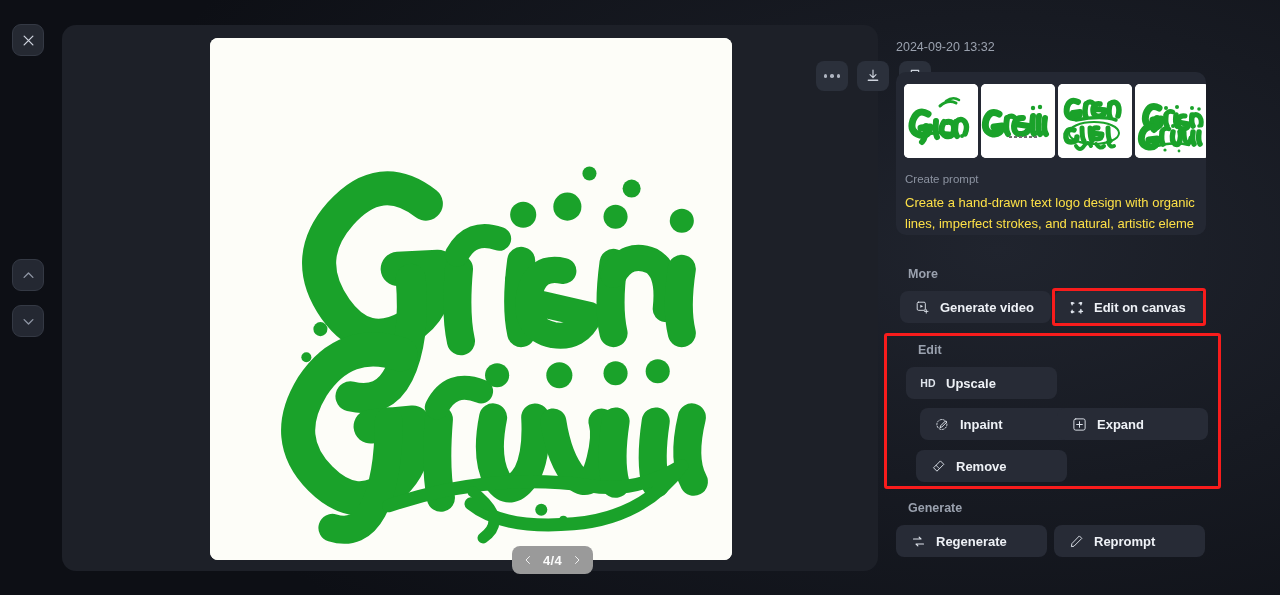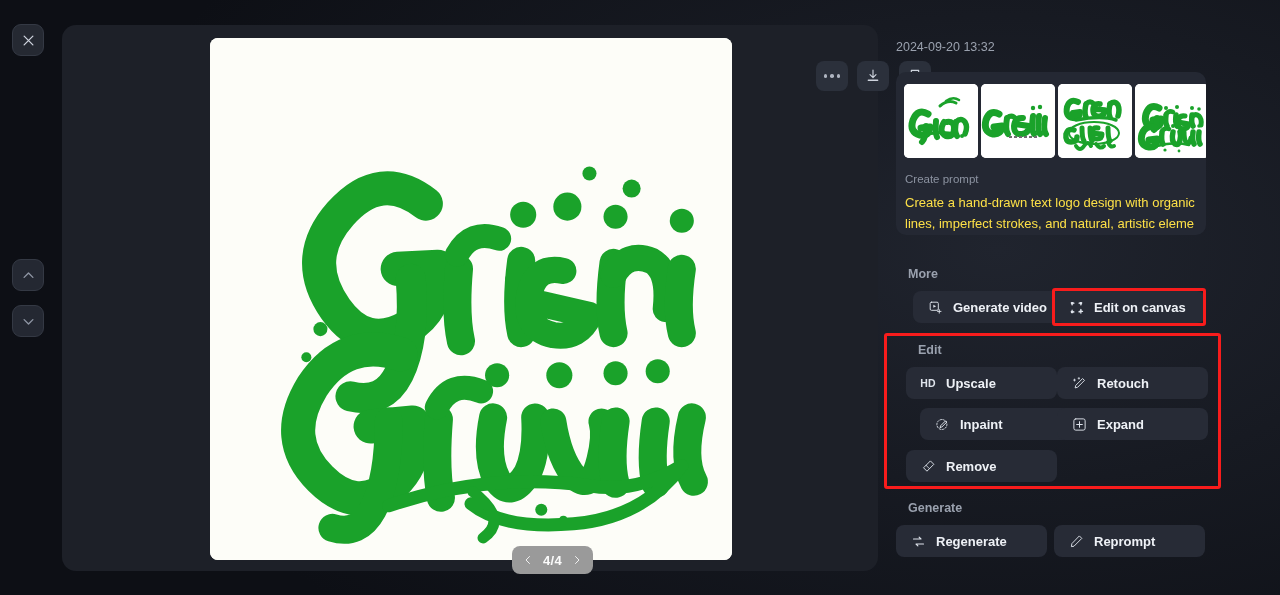--- a/index.html
+++ b/index.html
@@ -119,27 +119,27 @@
     border-radius: 8px;
     display: flex; align-items: center;
     padding-left: 14px; gap: 10px;
     cursor: pointer;
   }
   .act-btn .lbl { color: #eef1f6; font-size: 13px; font-weight: 700; }
   .act-btn .ico { width: 16px; height: 16px; display: flex; align-items: center; justify-content: center; flex: 0 0 16px; }
   .act-btn .ico svg { stroke: #dfe4ec; fill: none; stroke-width: 1.5; stroke-linecap: round; stroke-linejoin: round; }
   .hd-text { color: #dfe4ec; font-size: 10.5px; font-weight: 700; letter-spacing: .2px; }
 
-  #btn-generate-video { left: 17px;   top: 291px; text-align: right; }
+  #btn-generate-video { left: 4px;   top: 291px; text-align: right; }
   #btn-edit-canvas    { left: 158px; top: 291px; }
   #btn-upscale        { left: 10px;  top: 367px; }
   #btn-retouch        { left: 161px; top: 367px; }
   #btn-inpaint        { left: 24px;  top: 408px; }
   #btn-expand         { left: 161px; top: 408px; }
-  #btn-remove         { left: 10px;  top: 450px; }
+  #btn-remove         { left: 20px;  top: 450px; }
   #btn-regenerate     { left: 0;   top: 525px; }
   #btn-reprompt       { left: 158px; top: 525px; }
 
   
   .hl { position: absolute; border: 3px solid #f81c1c; border-radius: 3px; pointer-events: none; }
   #hl-edit-canvas { left: 1052px; top: 288px; width: 154px; height: 38px; }
   #hl-edit-group  { left: 884px;  top: 333px; width: 337px; height: 156px; }
 </style>
 </head>
 <body>
@@ -387,30 +387,20 @@
       <span class="lbl">Edit on canvas</span>
     </div>
 
     <div class="section-title" id="edit-title">Edit</div>
 
     <div class="act-btn" id="btn-upscale">
       <span class="ico hd-text">HD</span>
       <span class="lbl">Upscale</span>
     </div>
 
-    <div class="act-btn" id="btn-retouch">
-      <span class="ico">
-        <svg viewBox="0 0 24 24" width="15" height="15">
-          <path d="M16.5 4.5 L6 15 L5 19 L9 18 L19.5 7.5 Z"></path>
-          <path d="M4 5 L4 8 M2.5 6.5 L5.5 6.5" stroke-width="1.3"></path>
-          <path d="M11 2.5 L11 5 M9.8 3.7 L12.2 3.7" stroke-width="1.2"></path>
-        </svg>
-      </span>
-      <span class="lbl">Retouch</span>
-    </div>
 
     <div class="act-btn" id="btn-inpaint">
       <span class="ico">
         <svg viewBox="0 0 24 24" width="15" height="15">
           <circle cx="11" cy="12" r="8" stroke-dasharray="2.4 2.4"></circle>
           <path d="M16.5 6.5 L9 14 L8 17 L11 16 L18.5 8.5 Z"></path>
         </svg>
       </span>
       <span class="lbl">Inpaint</span>
     </div>

